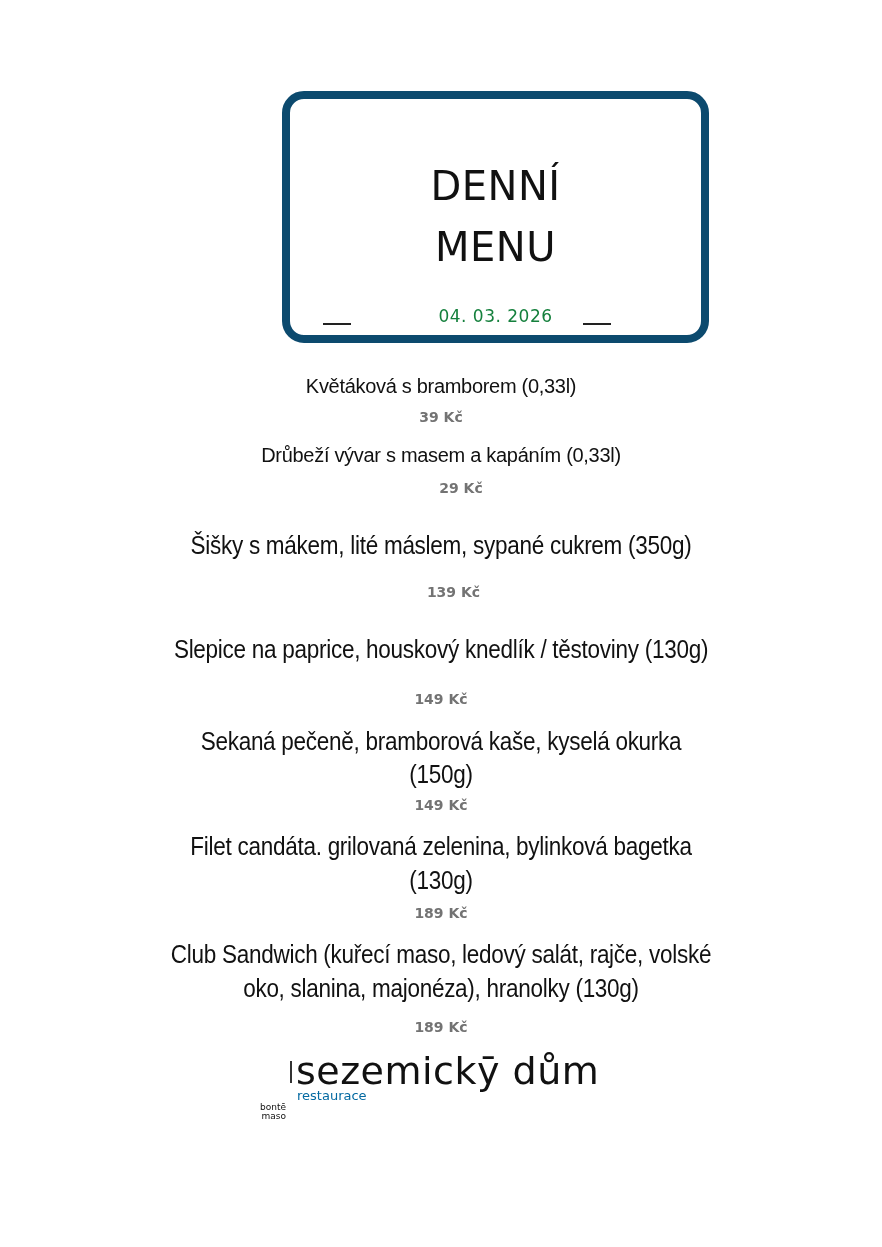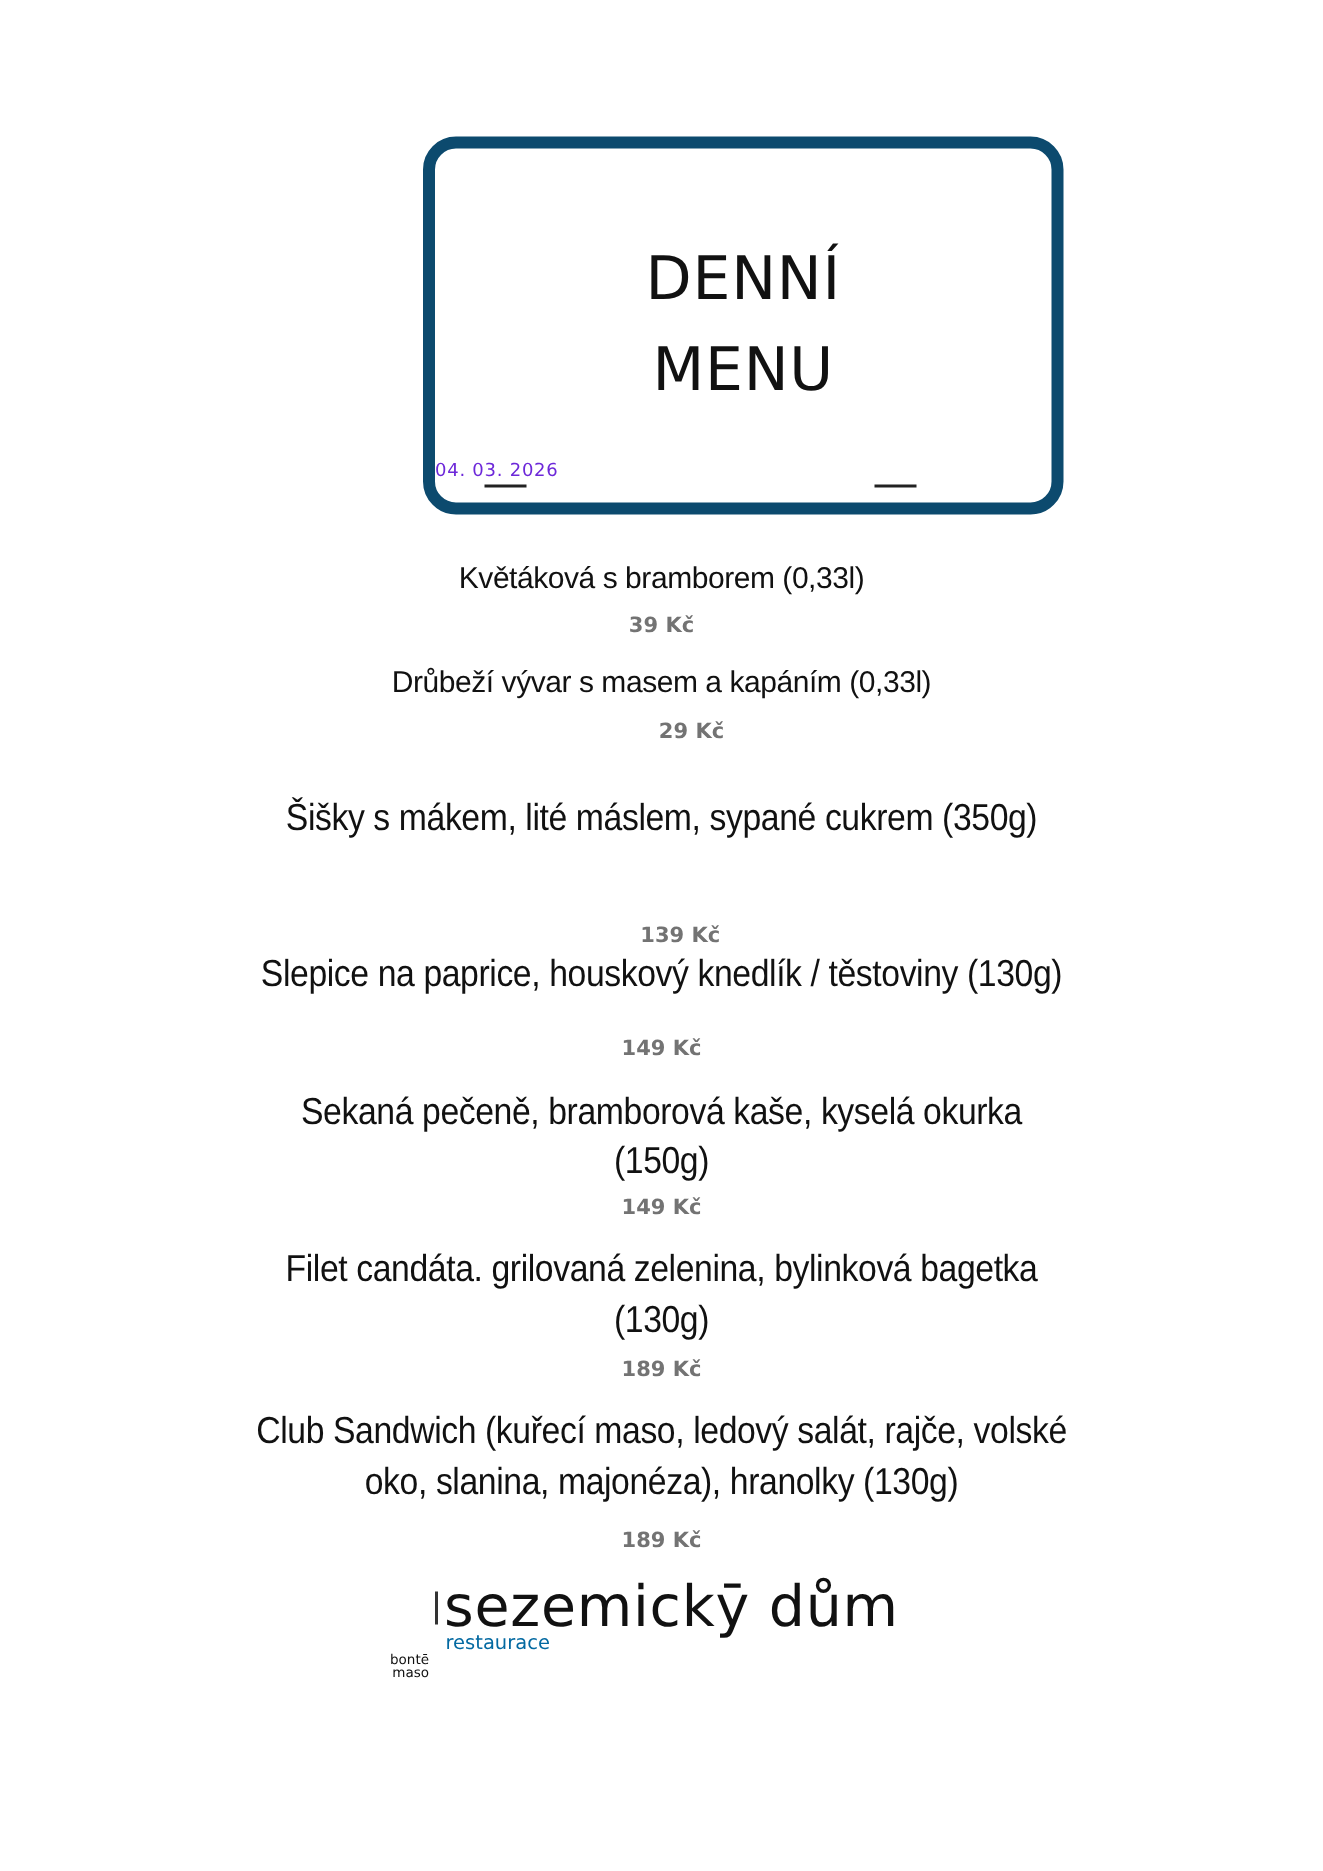--- a/index.html
+++ b/index.html
@@ -40,24 +40,24 @@
       letter-spacing: 0.5px;
       color: #111;
       line-height: 1;
     }
     .title-line1 { top: 67px; }
     .title-line2 { top: 128px; }
     .date-text {
       position: absolute;
       left: 0; right: 0;
       top: 207px;
-      text-align: left;
+      text-align: center;
       font-family: "DejaVu Sans", sans-serif;
-      font-size: 12px;
-      color: #6d28d9;
+      font-size: 17px;
+      color: #15803d;
       letter-spacing: 0.5px;
     }
     .dash {
       position: absolute;
       top: 224px;
       width: 28px;
       height: 2px;
       background: #222;
     }
     .dash-left { left: 33px; }
@@ -158,21 +158,21 @@
 
   <div class="menu">
 
     <div class="dish" style="top:369px;">Květáková s bramborem (0,33l)</div>
     <div class="price" style="top:405px;">39 Kč</div>
 
     <div class="dish" style="top:438px;">Drůbeží vývar s masem a kapáním (0,33l)</div>
     <div class="price" style="top:476px;padding-left:40px;">29 Kč</div>
 
     <div class="dish dish-narrow" style="top:528px;">Šišky s mákem, lité máslem, sypané cukrem (350g)</div>
-    <div class="price" style="top:612px;margin-left:25px;">139 Kč</div>
+    <div class="price" style="top:580px;margin-left:25px;">139 Kč</div>
 
     <div class="dish dish-narrow" style="top:632px;">Slepice na paprice, houskový knedlík / těstoviny (130g)</div>
     <div class="price" style="top:687px;">149 Kč</div>
 
     <div class="dish dish-narrow" style="top:724px;">Sekaná pečeně, bramborová kaše, kyselá okurka</div>
     <div class="dish dish-narrow" style="top:757px;">(150g)</div>
     <div class="price" style="top:793px;">149 Kč</div>
 
     <div class="dish dish-narrow" style="top:829px;">Filet candáta. grilovaná zelenina, bylinková bagetka</div>
     <div class="dish dish-narrow" style="top:863px;">(130g)</div>

